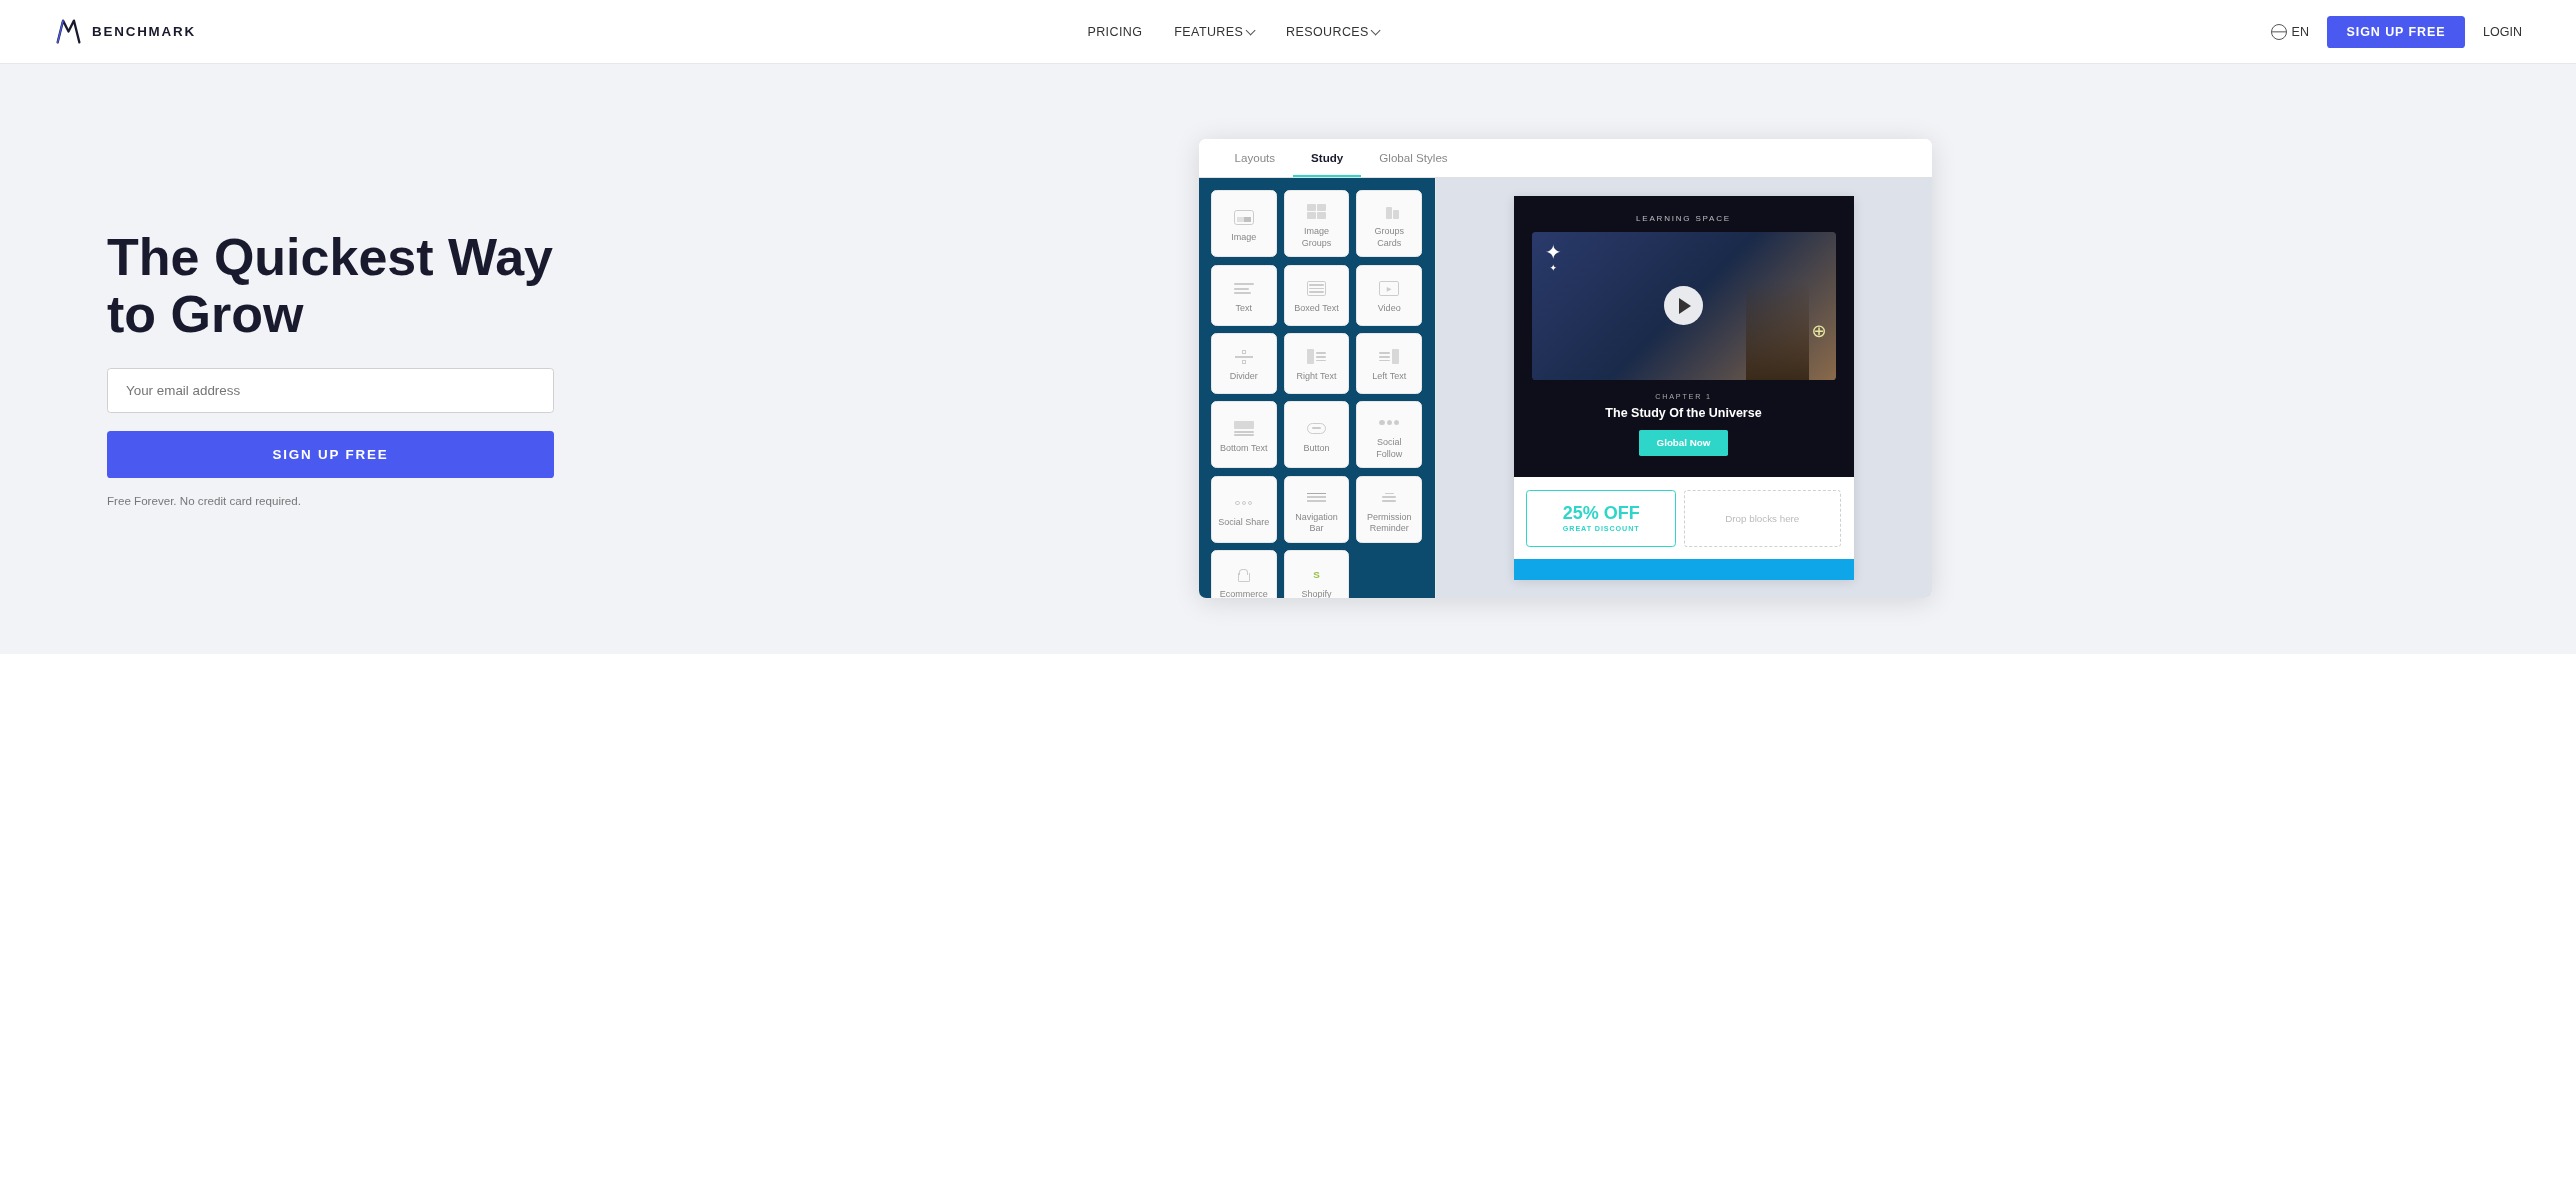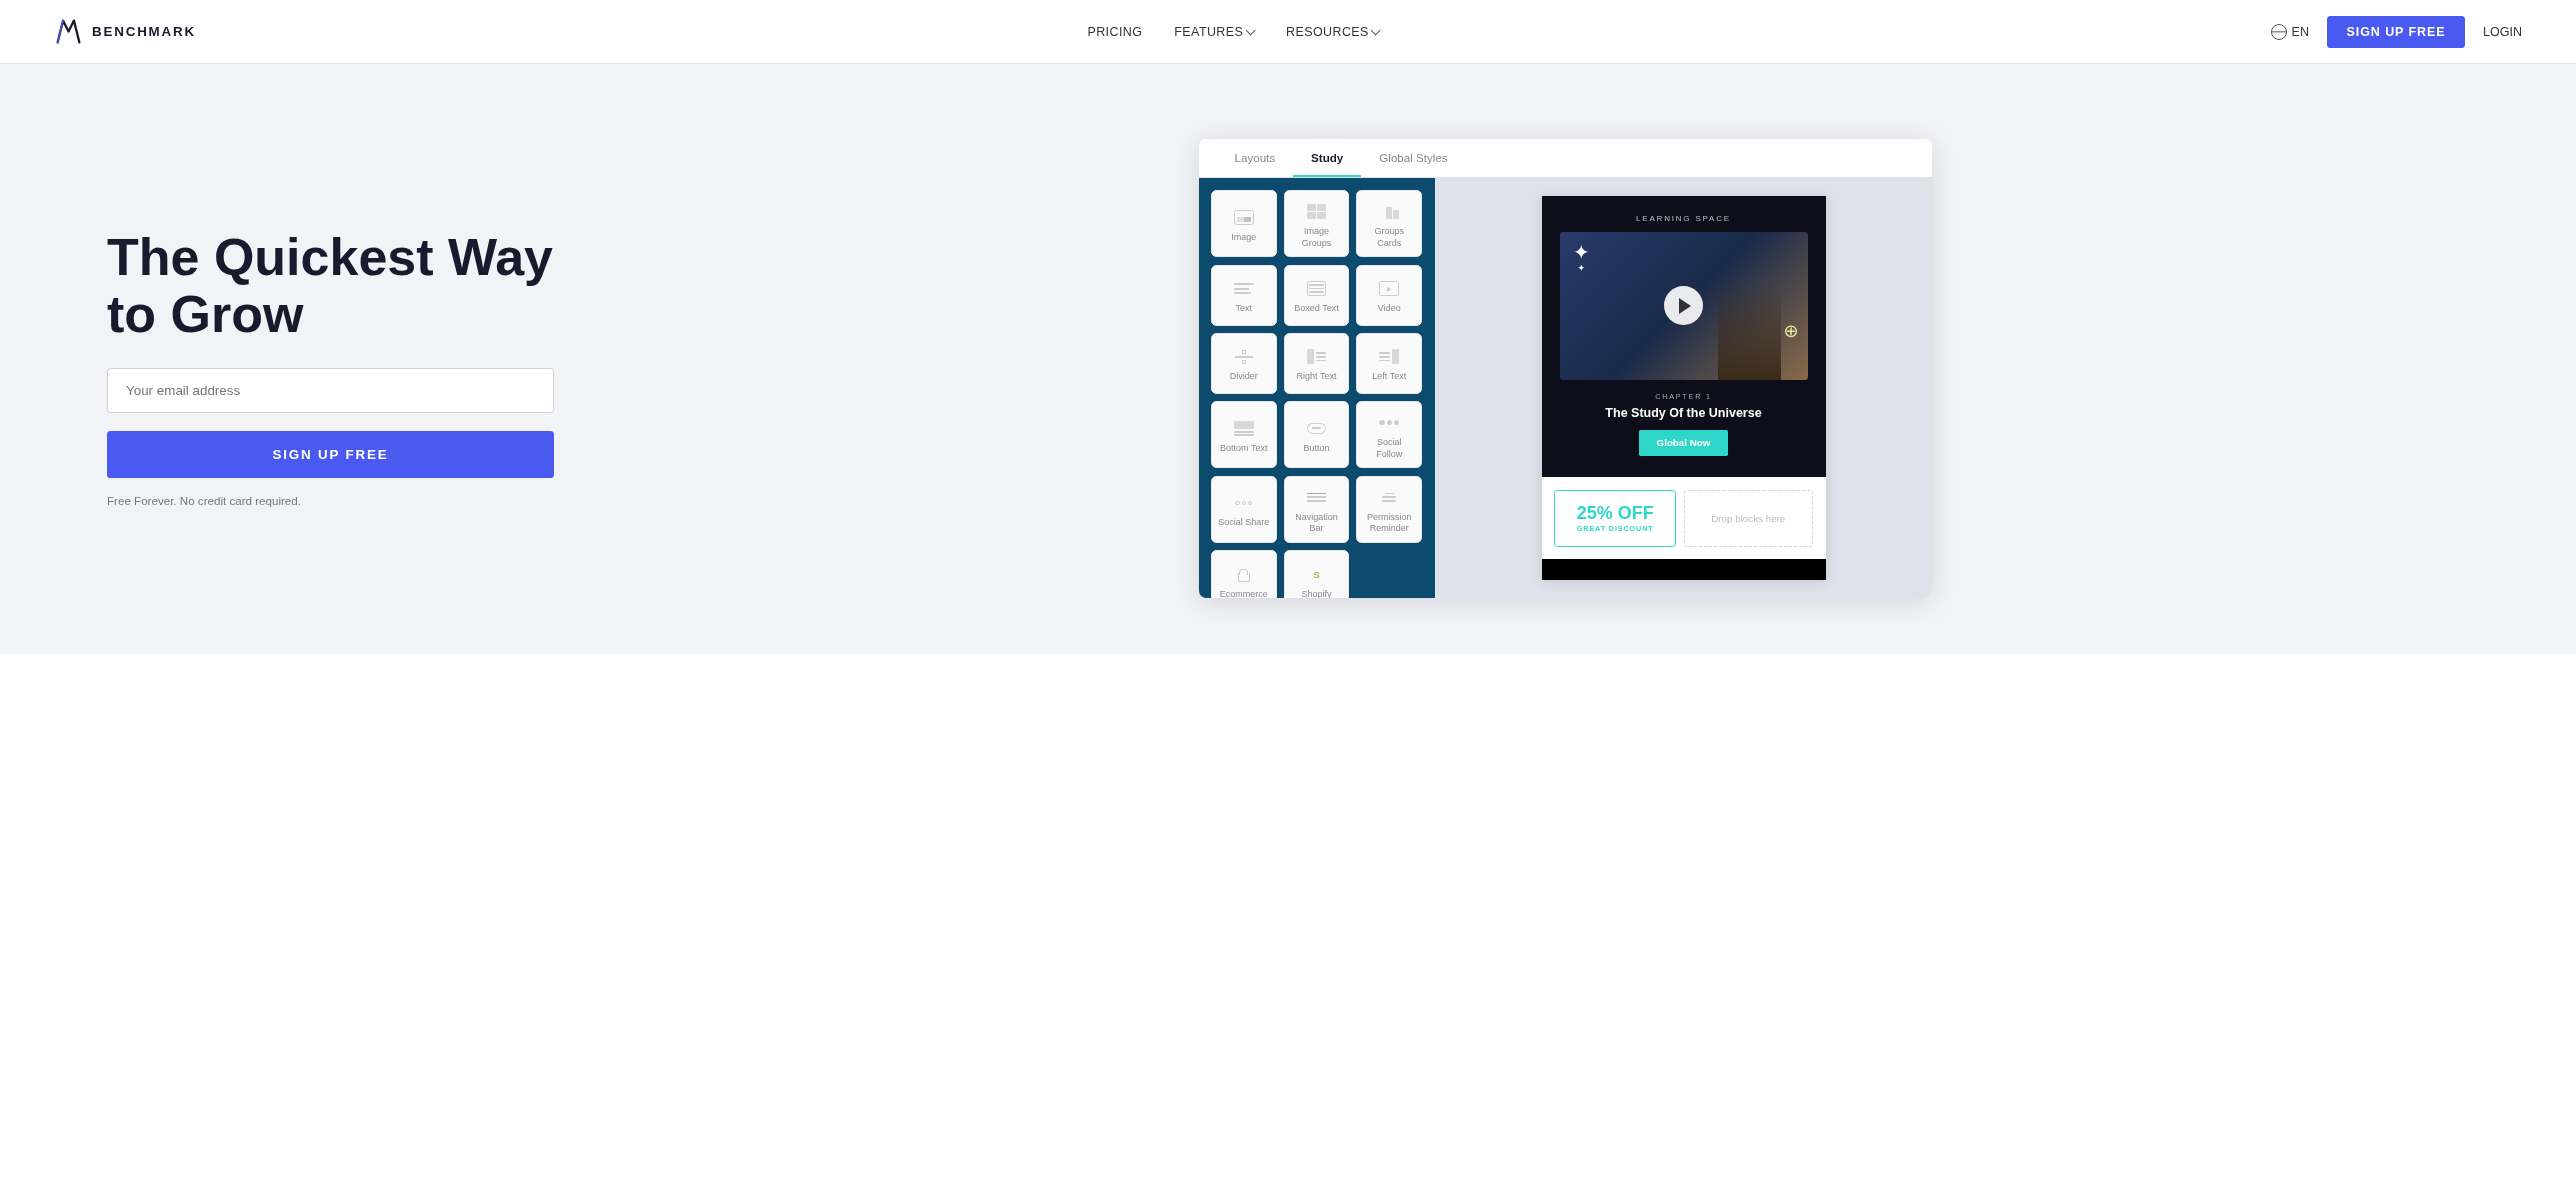--- a/index.html
+++ b/index.html
@@ -62,21 +62,21 @@
     .block-item {
       display: flex; flex-direction: column; align-items: center; justify-content: center;
       padding: 10.7px 5.4px 7.2px; border: 0.9px solid #e8e8e8; border-radius: 5.4px;
       cursor: pointer; background: #fafafa; min-height: 61px;
     }
     .block-icon { width: 25px; height: 19.7px; margin-bottom: 4.5px; display: flex; align-items: center; justify-content: center; }
     .block-label { font-size: 9px; color: #888; text-align: center; line-height: 1.3; }
 
     
     .canvas-area { flex: 1; background: #dde1ea; display: flex; justify-content: center; padding: 18px; overflow: hidden; }
-    .email-canvas { width: 284px; background: #000000; box-shadow: 0 1.8px 10.7px rgba(0,0,0,0.12); }
+    .email-canvas { width: 340px; background: #0ea5e9; box-shadow: 0 1.8px 10.7px rgba(0,0,0,0.12); }
 
     
     .email-dark-section { background: #0d0e1a; padding: 18px; text-align: center; }
     .email-logo-bar { display: flex; justify-content: center; margin-bottom: 9px; }
     .email-logo-text { color: #fff; font-size: 8px; letter-spacing: 1.8px; opacity: 0.7; }
     .email-video-thumb {
       position: relative; width: 100%; height: 148px;
       background: linear-gradient(135deg, #2a3a6b 0%, #1a2a4a 50%, #8a6a4a 100%);
       border-radius: 3.6px; overflow: hidden; margin-bottom: 12.5px;
     }

